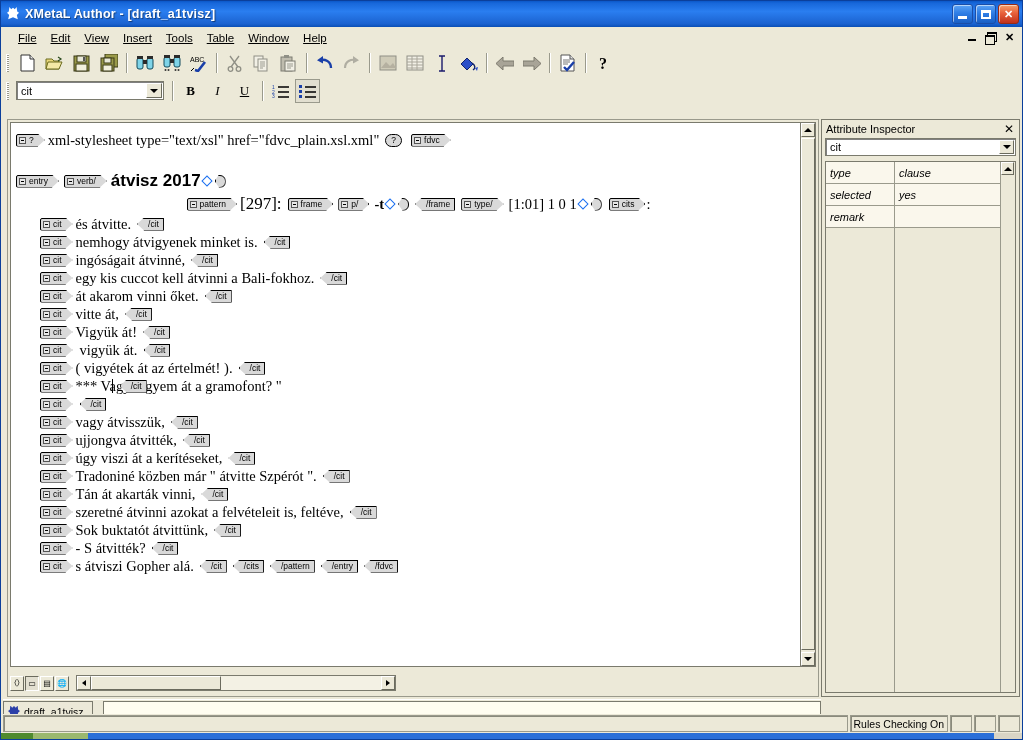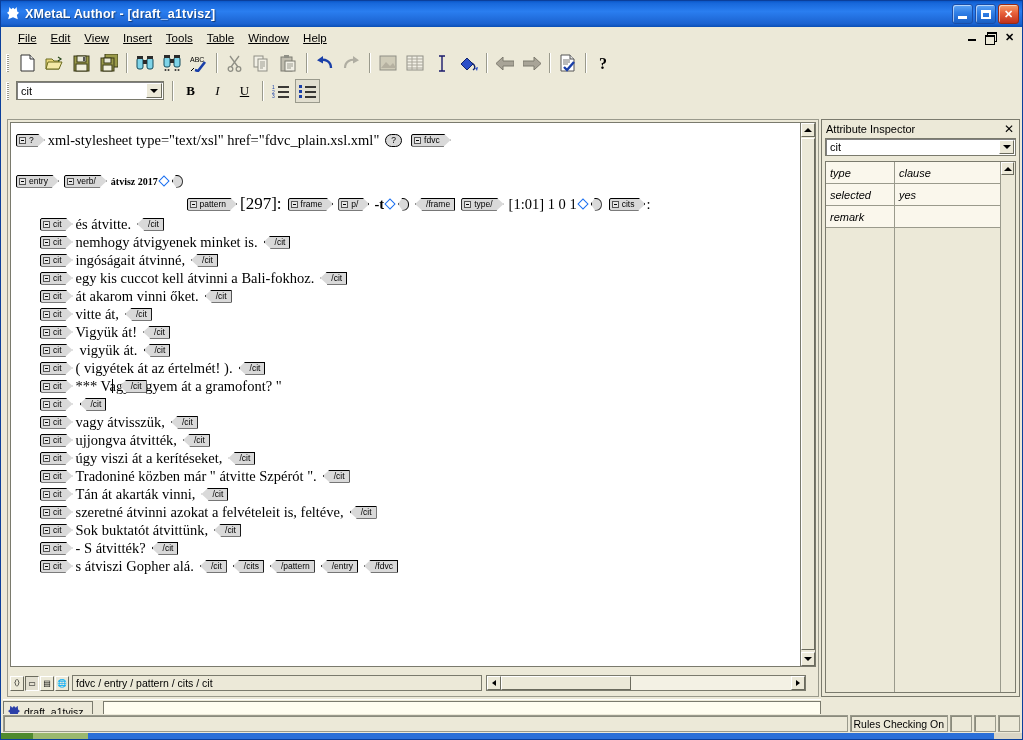--- a/index.html
+++ b/index.html
@@ -135,21 +135,21 @@
     position:absolute; left:2px; top:2px; width:792px; height:545px;
     background:#fff; overflow:hidden;
     border:1px solid #7a7a6d;
   }
   .doc-content { padding: 6px 0 0 4px; position:relative; }
 
   .docline { display:flex; align-items:center; white-space:nowrap; height:18px; }
   .doc-text {
     font-family:"Liberation Serif", serif; font-size:14.5px; color:#000;
   }
-  .doc-text.bold { font-weight:bold; font-family:Liberation Serif, serif; font-size:10px; }
+  .doc-text.bold { font-weight:bold; font-family:Liberation Sans, sans-serif; font-size:17px; }
   .doc-text.num { font-family:"Liberation Serif", serif; font-size:17px; }
 
   
   .tag {
     display:inline-flex; align-items:center; height:13px;
     background:#d9d9d9; border:1px solid #000;
     font-family:"Liberation Sans",sans-serif; font-size:8.5px; color:#000;
     padding: 0 3px 0 2px; position:relative; margin:0 1px;
     line-height:1;
   }
@@ -873,21 +873,20 @@
         </div>
     </div>
 
     <div class="pathbar">
       <div class="pb-icons">
         <div class="pb-ico">〈〉</div>
         <div class="pb-ico active">▭</div>
         <div class="pb-ico">▤</div>
         <div class="pb-ico" style="color:#1a7a1a;">🌐</div>
       </div>
-      <div class="pb-path">fdvc / entry / pattern / cits / cit</div>
       <div class="hscroll">
         <div class="hs-arrow">
             <span class="tri-l"></span>
           </div>
         <div class="hs-track">
             <div class="hs-thumb"></div>
           </div>
         <div class="hs-arrow">
             <span class="tri-r"></span>
           </div>

